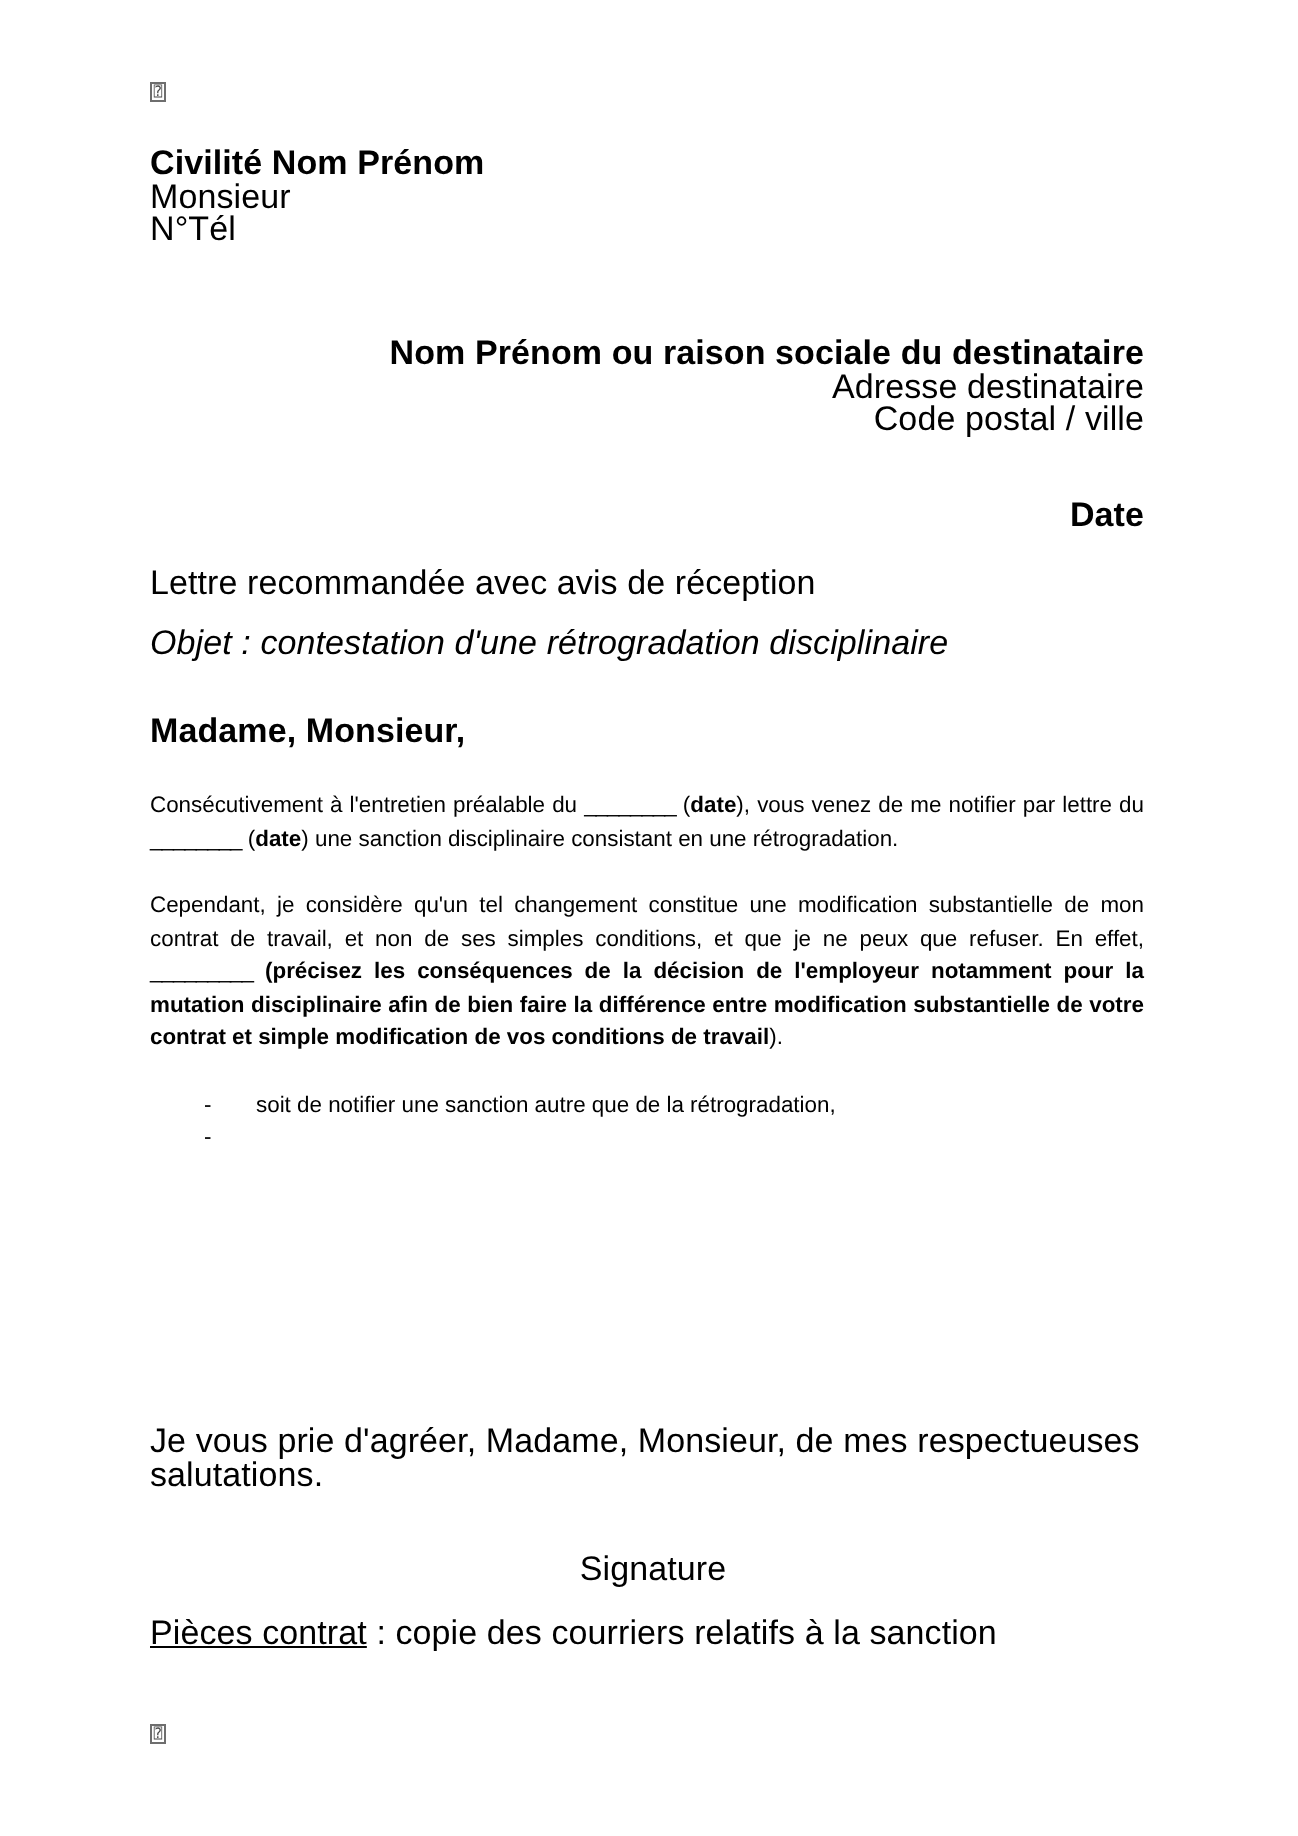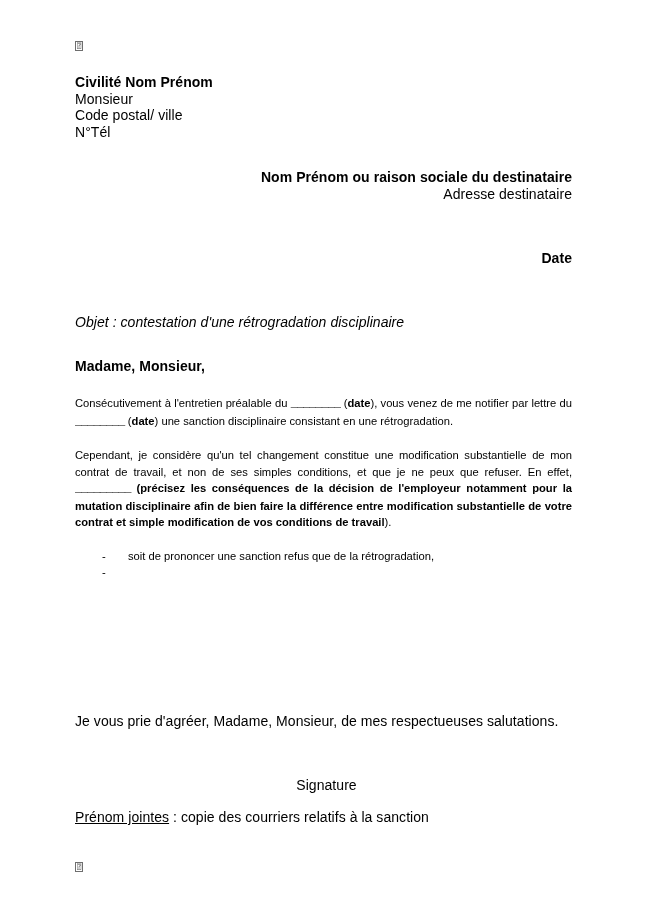--- a/index.html
+++ b/index.html
@@ -33,21 +33,21 @@
     text-align: center;
     color: #4a4a4a;
     font-family: "DejaVu Sans Mono", monospace;
     overflow: hidden;
   }
   .glyph-box.top { top: 41px; }
   .glyph-box.bottom { top: 862px; }
 
   
   .txt {
-    font-size: 14px;
+    font-size: 17px;
     line-height: 16.5px;
     letter-spacing: 0.05px;
   }
   .bold { font-weight: bold; }
   .u { text-decoration: underline; }
 
   
   .sender {
     position: absolute;
     left: 75px;
@@ -107,21 +107,21 @@
     top: 395px;
     width: 497px;
   }
   .para {
     text-align: justify;
     margin: 0 0 17px 0;
     font-size: 11.2px;
     line-height: 16.5px;
   }
   .blank {
-    font-family: Liberation Mono, monospace;
+    font-family: Liberation Sans, sans-serif;
     letter-spacing: -0.5px;
   }
 
   
   .dash-list {
     list-style: none;
     margin: 0 0 17px 0;
     padding: 0 0 0 27px;
   }
   .dash-list li {
@@ -169,55 +169,56 @@
 
 <div class="page">
 
   <div class="glyph-box top">
     <span>⍰</span>
   </div>
 
   <div class="sender txt">
     <span class="line name">Civilité Nom Prénom</span>
     <span class="line">Monsieur</span>
-    <span class="line">Code postal/ ville</span>
     <span class="line">N°Tél</span>
   </div>
 
   <div class="recipient txt">
     <span class="line name">Nom Prénom ou raison sociale du destinataire</span>
     <span class="line">Adresse destinataire</span>
+    <span class="line">Code postal / ville</span>
   </div>
 
   <div class="date-line txt">Date</div>
 
+  <div class="notice txt">Lettre recommandée avec avis de réception</div>
 
   <div class="object txt">Objet : contestation d'une rétrogradation disciplinaire</div>
 
   <div class="salutation txt">Madame, Monsieur,</div>
 
   <div class="body-block">
 
     <p class="para"><span>Consécutivement à l'entretien préalable du </span><span class="blank">________</span><span> (</span><span class="bold">date</span><span>), vous venez de me notifier par lettre du </span><span class="blank">________</span><span> (</span><span class="bold">date</span><span>) une sanction disciplinaire consistant en une rétrogradation.</span></p>
 
     <p class="para"><span>Cependant, je considère qu'un tel changement constitue une modification substantielle de mon contrat de travail, et non de ses simples conditions, et que je ne peux que refuser. En effet, </span><span class="blank">_________</span><span class="bold"> (</span><span class="bold">précisez les conséquences de la décision de l'employeur notamment pour la mutation disciplinaire afin de bien faire la différence entre modification substantielle de votre contrat et simple modification de vos conditions de travail</span><span>).</span></p>
 
 
     <ul class="dash-list">
-      <li><span class="dash">-</span><span>soit de prononcer une sanction refus que de la rétrogradation,</span></li>
+      <li><span class="dash">-</span><span>soit de notifier une sanction autre que de la rétrogradation,</span></li>
       <li><span class="dash">-</span></li>
     </ul>
 
   </div>
 
   <div class="closing txt">Je vous prie d'agréer, Madame, Monsieur, de mes respectueuses salutations.</div>
 
   <div class="signature txt">
     <span>Signature</span>
   </div>
 
-  <div class="attachments txt"><span class="u">Prénom jointes</span><span> : </span><span>copie des courriers relatifs à la sanction</span></div>
+  <div class="attachments txt"><span class="u">Pièces contrat</span><span> : </span><span>copie des courriers relatifs à la sanction</span></div>
 
   <div class="glyph-box bottom">
     <span>⍰</span>
   </div>
 
 </div>
 
 </body></html>

